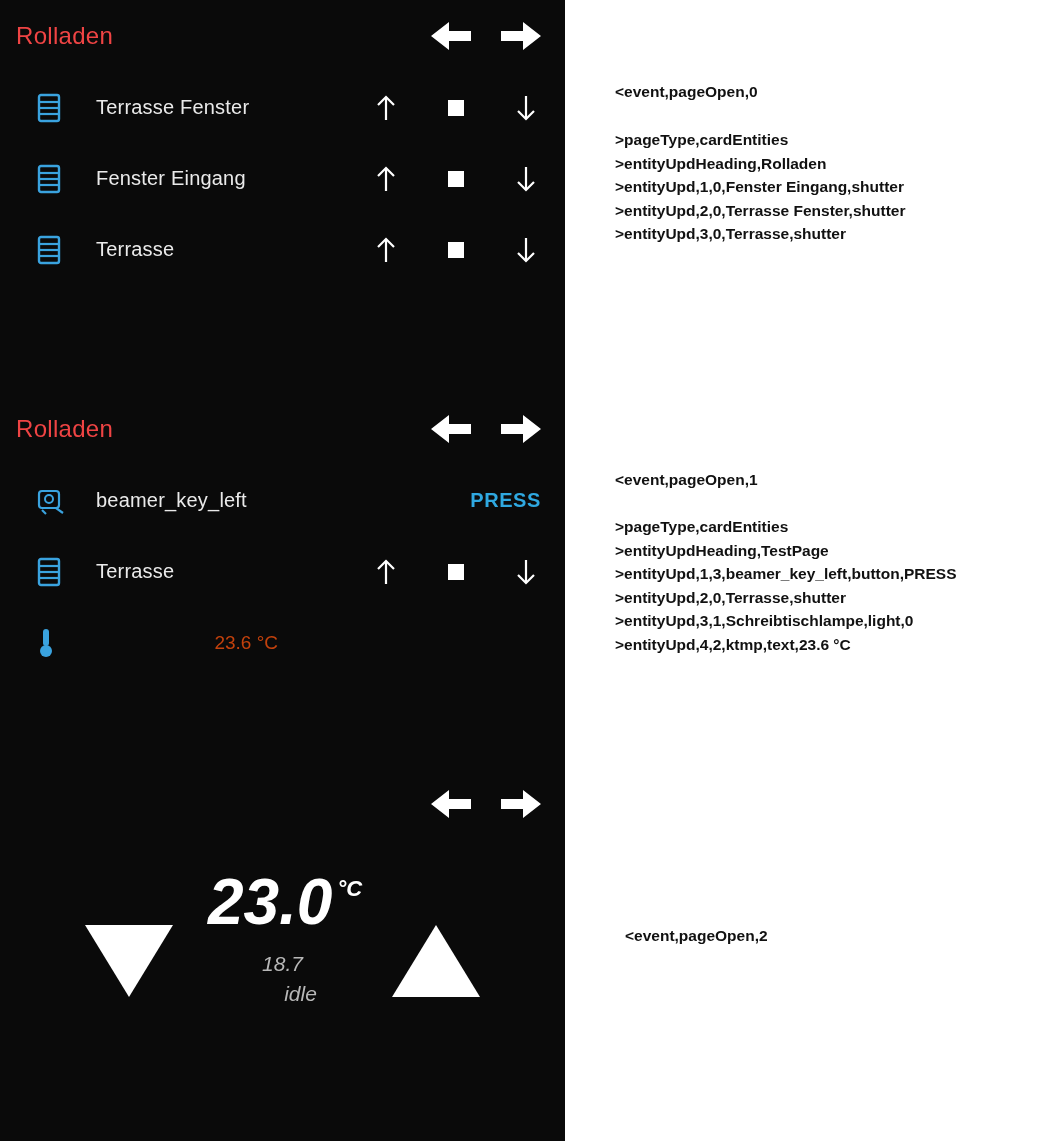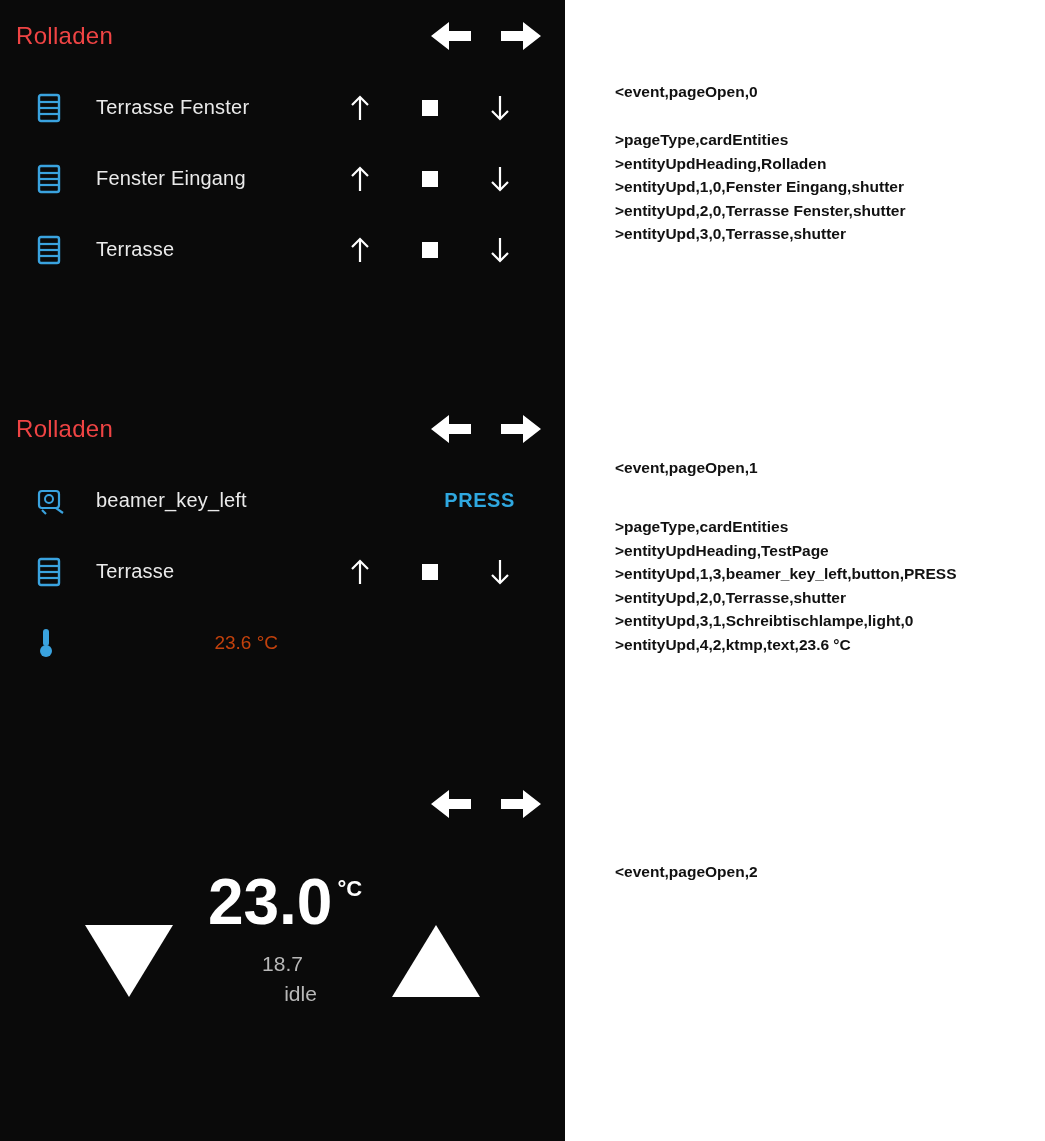--- a/index.html
+++ b/index.html
@@ -87,21 +87,21 @@
     color: #eaeaea;
     flex: 1;
     margin-left: 6px;
     letter-spacing: 0.2px;
   }
   .row-ctl {
     width: 210px;
     display: flex;
     align-items: center;
     justify-content: space-around;
-    padding-right: 30px;
+    padding-right: 4px;
   }
   .shutter-btn {
     width: 36px;
     height: 36px;
     display: flex;
     align-items: center;
     justify-content: center;
   }
   .sq-stop {
     width: 16px;
@@ -404,21 +404,21 @@
             </svg>
         </span>
         <span class="row-ctl">
           <span class="value-text">23.6 °C</span>
         </span>
       </div>
 
     </div>
   </div>
 
-  <div class="card" style="top:768px;height:373px;">
+  <div class="card" style="top:768px;height:373px;font-style:italic;">
     <div class="card-head">
       <div class="arrows">
         <span class="arrow">
           <svg width="44" height="34" viewBox="0 0 44 34">
               <path d="M20 3 L20 12 L42 12 L42 22 L20 22 L20 31 L2 17 Z" fill="#ffffff"></path>
             </svg>
         </span>
         <span class="arrow">
           <svg width="44" height="34" viewBox="0 0 44 34">
               <path d="M24 3 L24 12 L2 12 L2 22 L24 22 L24 31 L42 17 Z" fill="#ffffff"></path>
@@ -442,23 +442,23 @@
 
 <div class="docs">
 
   <div class="doc-block doc-event" style="top:80px;">&lt;event,pageOpen,0</div>
   <div class="doc-block" style="top:128px;">&gt;pageType,cardEntities
 &gt;entityUpdHeading,Rolladen
 &gt;entityUpd,1,0,Fenster Eingang,shutter
 &gt;entityUpd,2,0,Terrasse Fenster,shutter
 &gt;entityUpd,3,0,Terrasse,shutter</div>
 
-  <div class="doc-block doc-event" style="top:456px;">&lt;event,pageOpen,1</div>
+  <div class="doc-block doc-event" style="top:468px;">&lt;event,pageOpen,1</div>
   <div class="doc-block" style="top:515px;">&gt;pageType,cardEntities
 &gt;entityUpdHeading,TestPage
 &gt;entityUpd,1,3,beamer_key_left,button,PRESS
 &gt;entityUpd,2,0,Terrasse,shutter
 &gt;entityUpd,3,1,Schreibtischlampe,light,0
 &gt;entityUpd,4,2,ktmp,text,23.6 °C</div>
 
-  <div class="doc-block doc-event" style="top:860px;">&lt;event,pageOpen,2</div>
+  <div class="doc-block doc-event" style="top:924px;margin-left:10px;">&lt;event,pageOpen,2</div>
 
 </div>
 
 </body></html>

